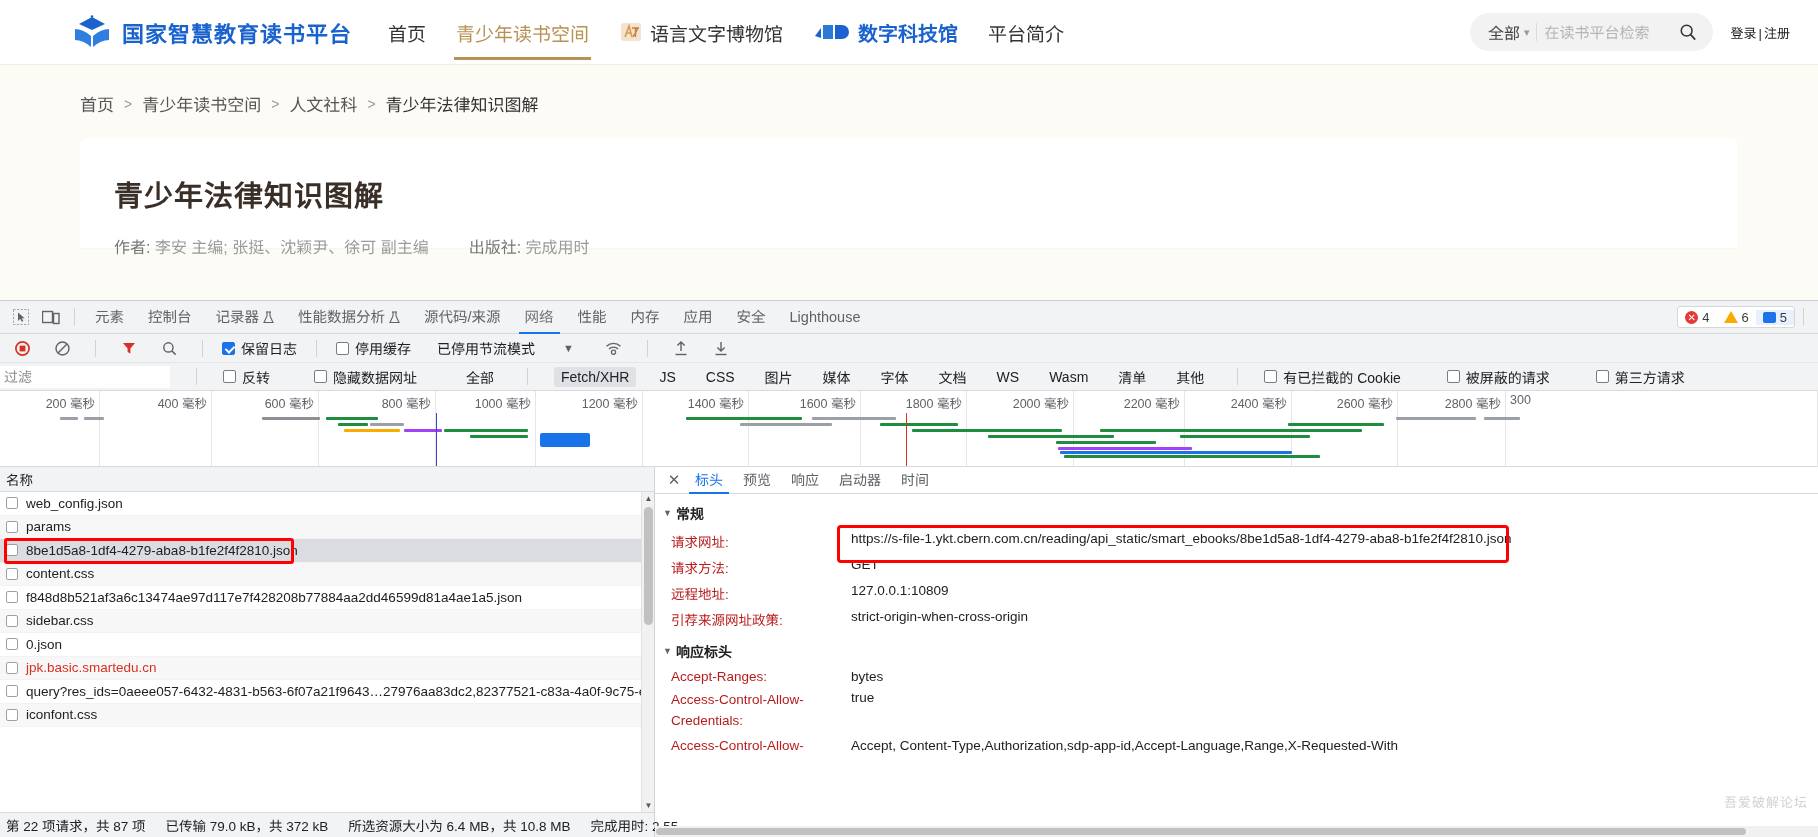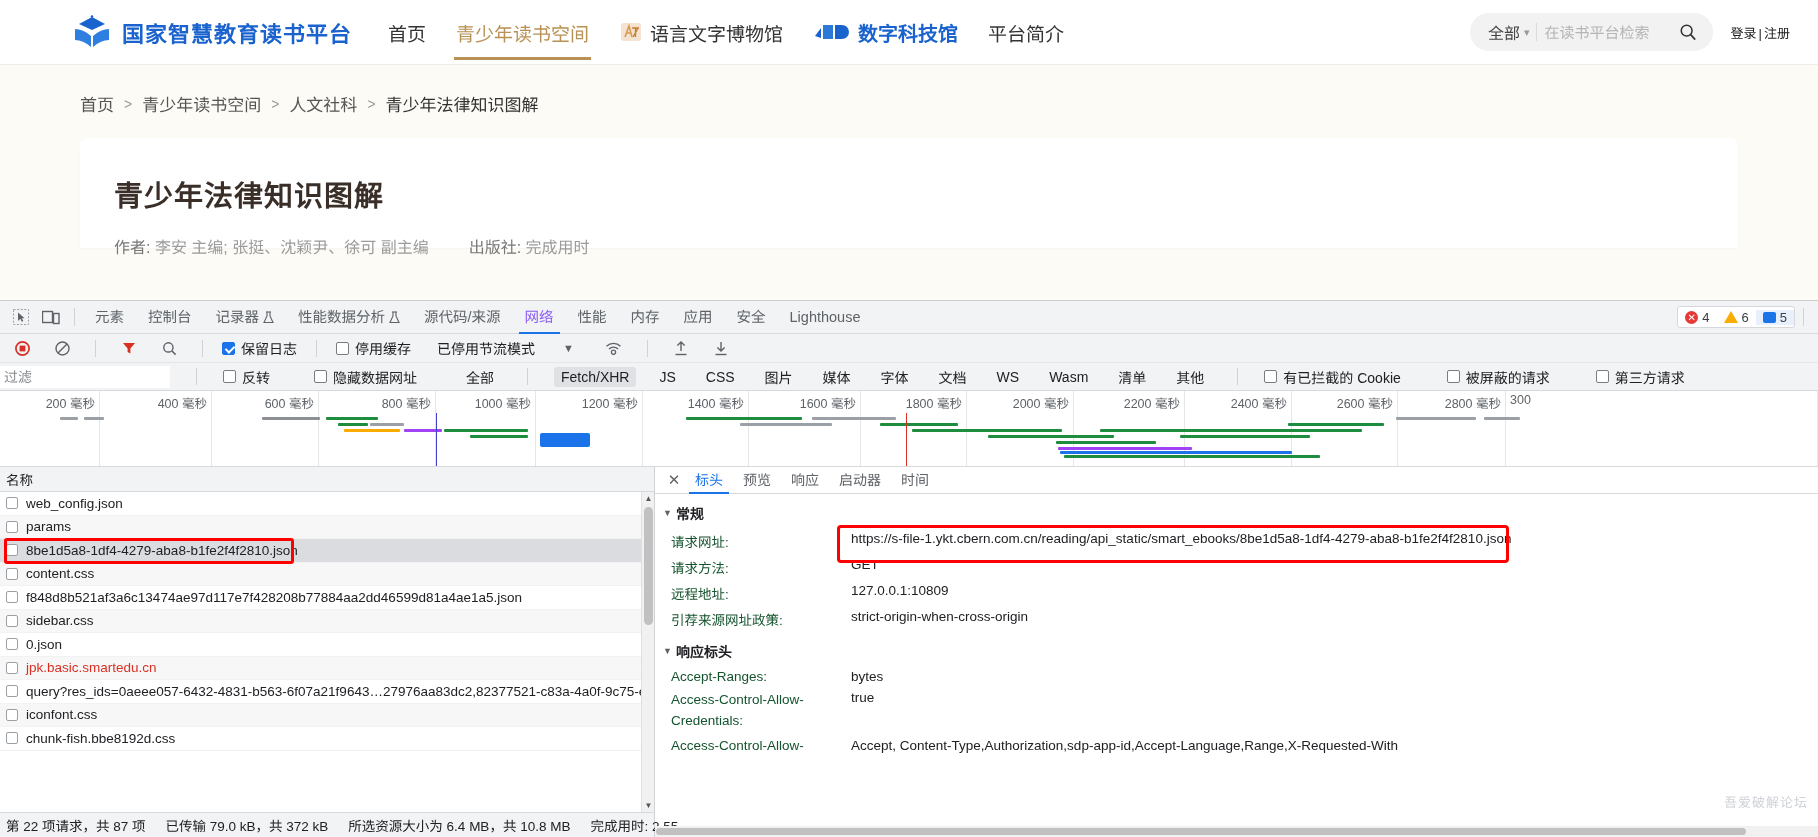--- a/index.html
+++ b/index.html
@@ -87,21 +87,21 @@
   .dt-tabbar {
     height: 33px; background:#f1f3f4; border-bottom:1px solid #d7d9dc;
     display:flex; align-items:center; padding-left: 6px; gap:0;
   }
   .dt-icobtn { width:30px; height:26px; display:flex; align-items:center; justify-content:center; cursor:pointer; }
   .dt-vsep { width:1px; height:18px; background:#d0d2d5; margin:0 8px; }
   .dt-tab {
     padding: 0 12px; height:33px; line-height:33px; font-size:14.5px; color:#5f6368;
     cursor:pointer; white-space:nowrap; position:relative; display:flex; align-items:center; gap:4px;
   }
-  .dt-tab.selected { color:#8b5cf6; }
+  .dt-tab.selected { color:#737373; }
   .dt-tab.selected::after {
     content:""; position:absolute; left:6px; right:6px; bottom:0; height:2px; background:#1a73e8;
   }
   .dt-tabbar-right { margin-left:auto; display:flex; align-items:center; padding-right:6px; gap:0; }
   .counter-group {
     display:flex; align-items:center; border:1px solid #d5d7da; border-radius:3px; height:22px;
     overflow:hidden; background:#fff;
   }
   .counter { display:flex; align-items:center; gap:4px; padding: 0 7px; font-size:13px; color:#3c4043; }
   .counter.sel { background:#e8f0fe; }
@@ -193,21 +193,21 @@
   .det-tab.selected { color:#1a73e8; }
   .det-tab.selected::after { content:""; position:absolute; left:4px; right:4px; bottom:0; height:2px; background:#1a73e8; }
 
   .det-body { flex:1; overflow:hidden; position:relative; padding-top: 4px; }
   .sec-title {
     display:flex; align-items:center; gap:4px; font-size:14px; font-weight:bold; color:#202124;
     padding: 5px 0 5px 8px; cursor:pointer;
   }
   .tri { font-size:9px; color:#5f6368; }
   .kv { display:flex; font-size:13.5px; color:#202124; padding: 3px 0 3px 16px; align-items:flex-start; }
-  .kv .k { width: 180px; flex:none; color:#14532d; }
+  .kv .k { width: 180px; flex:none; color:#b91c1c; }
   .kv .v { color:#202124; word-break:break-all; display:flex; align-items:center; gap:5px; }
   .status-dot { width:11px; height:11px; border-radius:50%; background:#0a8c34; display:inline-block; flex:none; }
   .url-highlight {
     position:absolute; border:3px solid #ff0000; border-radius:4px; pointer-events:none;
   }
   .det-hscroll { position:absolute; left:0; right:0; bottom:0; height:11px; background:#f1f1f1; }
   .det-hthumb { position:absolute; left:1px; height:7px; top:2px; background:#c1c1c1; border-radius:4px; }
 
   .watermark {
     position:absolute; right: 10px; bottom: 26px; font-size:13px; color:#cfd2d6;
@@ -605,24 +605,20 @@
             <span>jpk.basic.smartedu.cn</span>
           </div>
           <div class="req-row">
             <span class="rcb"></span>
             <span>query?res_ids=0aeee057-6432-4831-b563-6f07a21f9643…27976aa83dc2,82377521-c83a-4a0f-9c75-e4ffaf…</span>
           </div>
           <div class="req-row">
             <span class="rcb"></span>
             <span>iconfont.css</span>
           </div>
-          <div class="req-row">
-            <span class="rcb"></span>
-            <span>chunk-fish.bbe8192d.css</span>
-          </div>
 
           <div class="row-highlight" style="left:4px; top:46px; width:290px; height:26px;"></div>
 
           <div class="vscroll">
             <div class="scroll-arrow" style="top:0;">▲</div>
             <div class="vthumb" style="top:15px; height:118px;"></div>
             <div class="scroll-arrow" style="bottom:0;">▼</div>
           </div>
         </div>
         <div class="status-bar">

